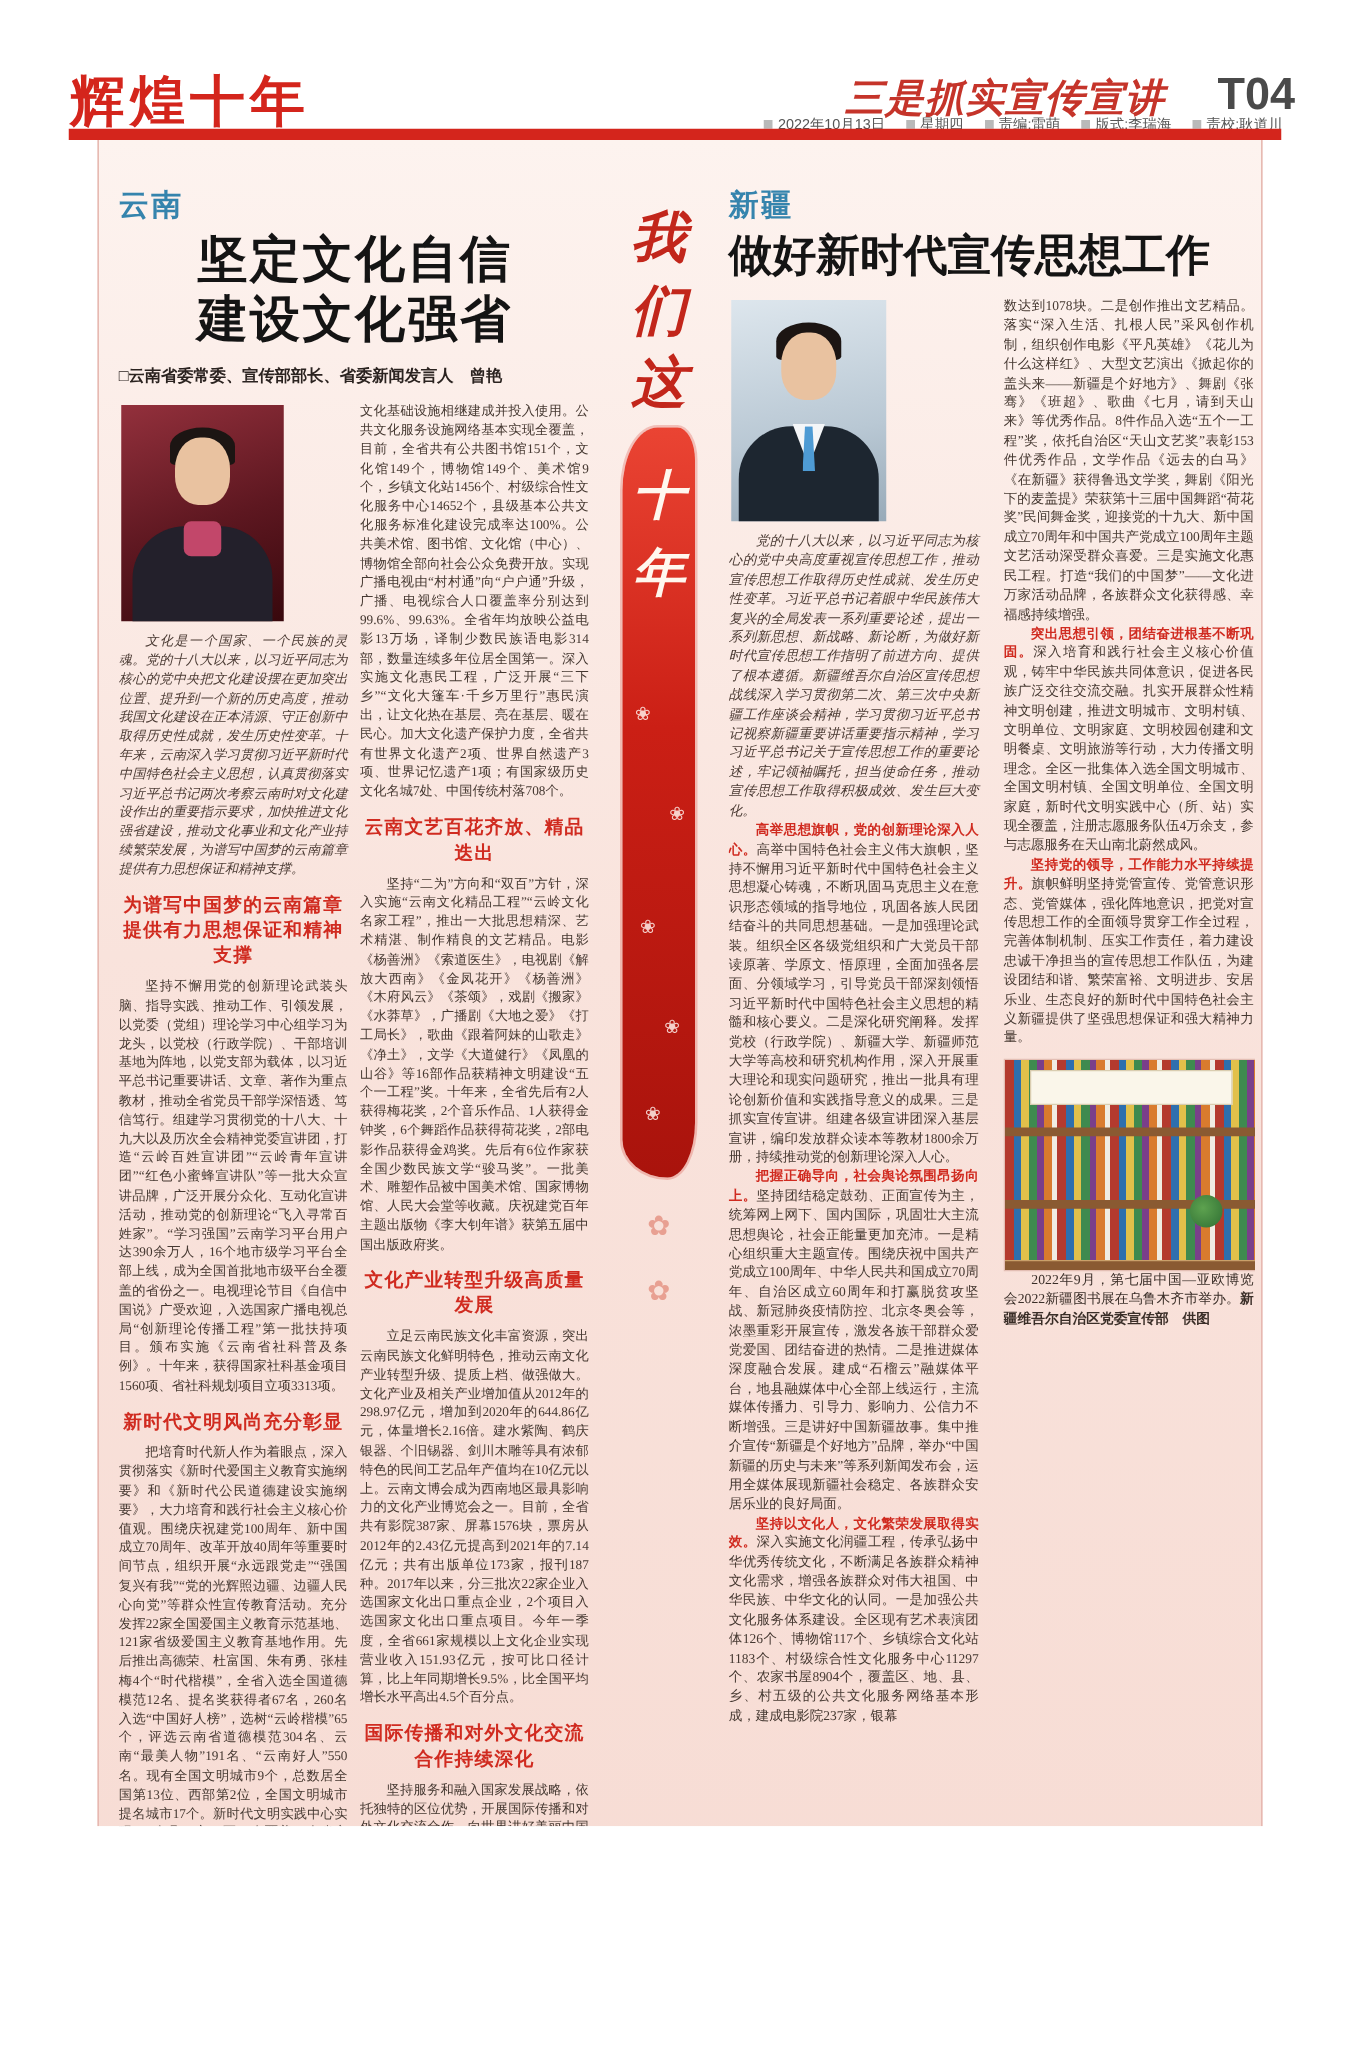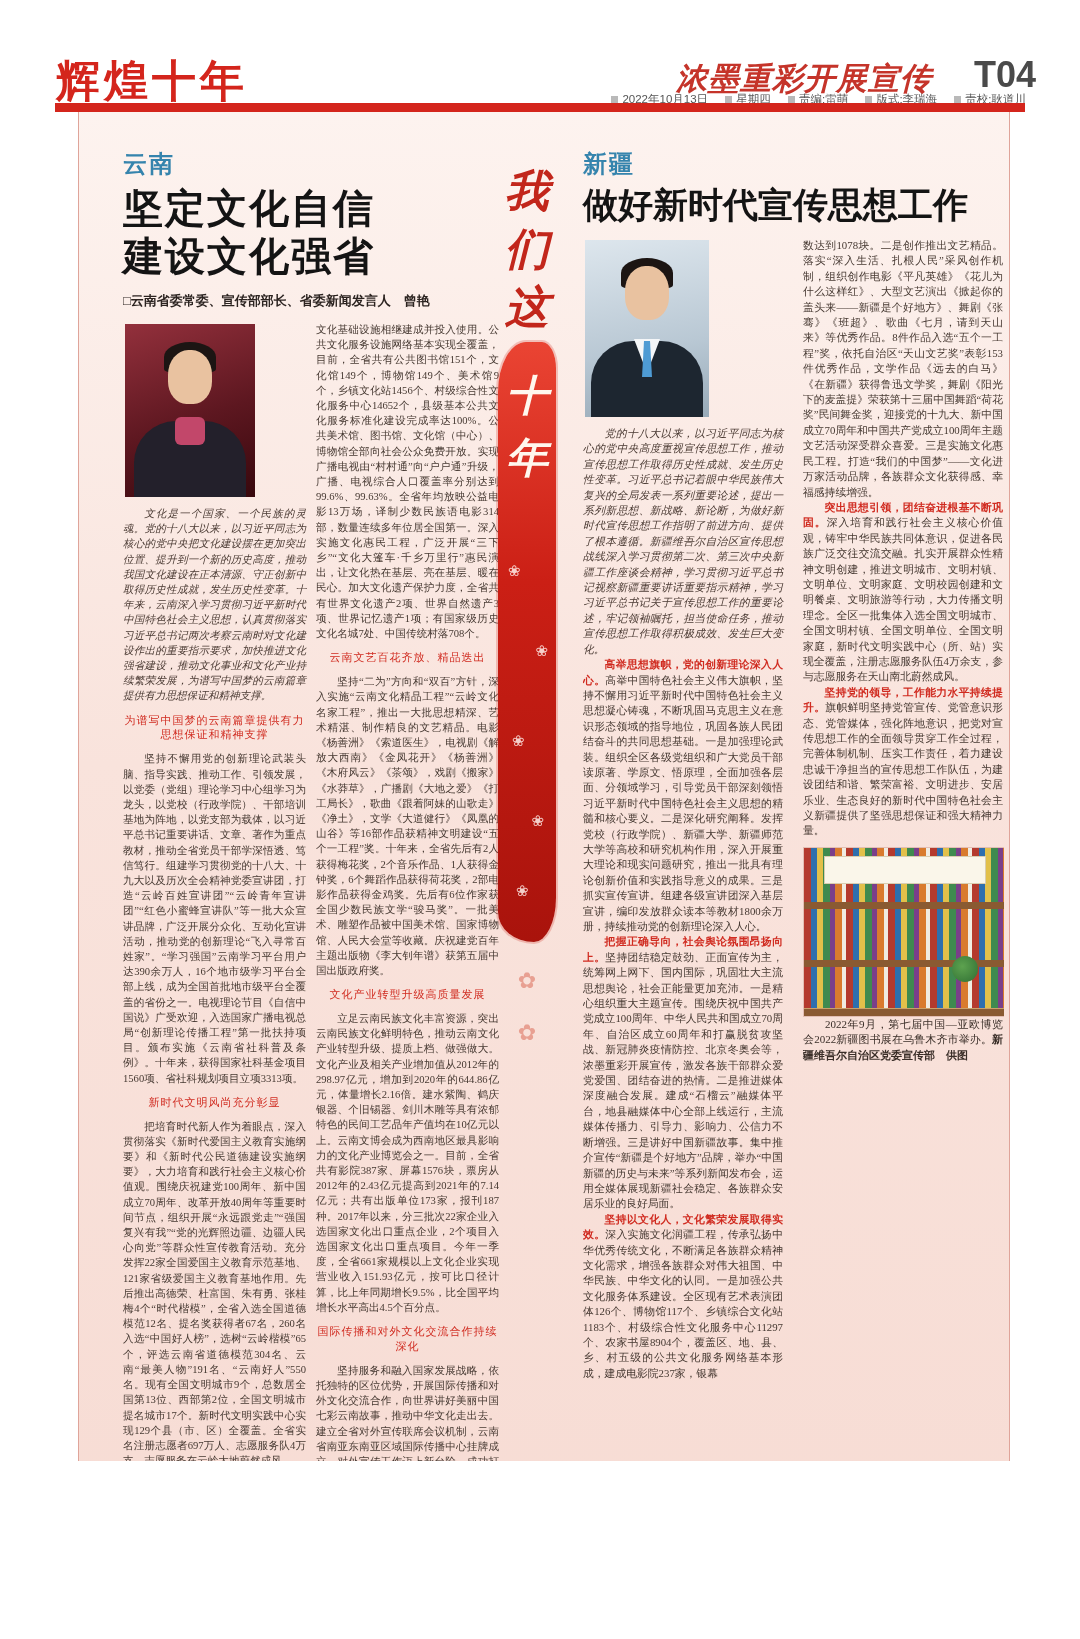--- a/index.html
+++ b/index.html
@@ -18,33 +18,33 @@
   .sq{display:inline-block;width:7px;height:7px;background:#b9b9b9;margin-right:4px;}
   .red-bar{position:absolute;left:55px;top:103px;width:970px;height:9px;background:#d4251c;}
   
   .frame{position:absolute;left:78px;top:112px;width:930px;height:1448px;
          border-left:1px solid #dfa49a;border-right:1px solid #dfa49a;border-bottom:1px solid #dfa49a;
          background:linear-gradient(180deg,#fdf3ef 0%,#f9e3dc 45%,#f7dcd4 100%);}
   
   .article{position:absolute;}
   .tag{font-size:24px;font-weight:bold;color:#3584ad;font-family:"DejaVu Sans",sans-serif;letter-spacing:2px;}
   .headline{font-weight:bold;color:#141414;font-family:"DejaVu Sans",sans-serif;line-height:1.2;letter-spacing:2px;margin-top:4px;}
-  .left .headline{font-size:40px;}
+  .left .headline{font-size:40px;text-align:center;}
   .right .headline{font-size:35px;letter-spacing:0;}
   .byline{font-size:13px;font-weight:bold;color:#2b2320;margin-top:12px;}
   .cols{display:flex;margin-top:12px;overflow:hidden;}
   .col{text-align:justify;color:#453831;}
   .left .col{width:183px;font-size:10.6px;line-height:15.2px;}
   .left .col+.col{margin-left:10px;}
   .right .col{width:200px;font-size:10.8px;line-height:15.4px;}
   .right .col+.col{margin-left:20px;}
   .col p{margin:0;text-indent:2em;}
   .col p.cont{text-indent:0;}
   .col p.intro{color:#4a3a33;font-style:italic;}
-  h3.subhead{font-size:11px;line-height:1.35;font-weight:normal;color:#d02b20;text-align:center;
+  h3.subhead{font-size:15px;line-height:1.35;font-weight:bold;color:#d02b20;text-align:center;
              margin:10px 0 8px 0;font-family:"DejaVu Sans",sans-serif;letter-spacing:1px;}
   .lead{font-weight:bold;color:#d02b20;}
   
   .portrait{position:relative;margin:2px 0 9px 2px;overflow:hidden;}
   .portrait.p-left{width:130px;height:173px;background:linear-gradient(160deg,#93303c 0%,#5d1720 55%,#38080d 100%);}
   .portrait.p-right{width:124px;height:177px;background:linear-gradient(170deg,#dde6ed 0%,#b9c8d4 60%,#98aab8 100%);}
   .head{position:absolute;left:50%;top:26px;transform:translateX(-50%);width:44px;height:54px;
         border-radius:46% 46% 42% 42%;background:#e9c2a0;}
   .hair{position:absolute;left:50%;top:18px;transform:translateX(-50%);width:52px;height:30px;
         border-radius:50% 50% 10% 10%;background:#1c1513;}
@@ -82,34 +82,34 @@
   .fl.f1{left:10px;top:220px;} .fl.f2{right:8px;top:300px;} .fl.f3{left:14px;top:390px;}
   .fl.f4{right:12px;top:470px;} .fl.f5{left:18px;top:540px;}
   .fl-out{position:relative;display:block;font-size:22px;color:#e8a092;margin-top:26px;}
 </style>
 </head>
 <body>
 
 <div class="page">
 
   <div class="mast-logo">辉煌十年</div>
-  <div class="paper-name">浓墨重彩开展宣传</div>
+  <div class="paper-name">三是抓实宣传宣讲</div>
   <div class="page-no">T04</div>
   <div class="info-line">
     <span class="itm"><span class="sq"></span><span>2022年10月13日</span></span>
     <span class="itm"><span class="sq"></span><span>星期四</span></span>
     <span class="itm"><span class="sq"></span><span>责编:雷萌</span></span>
     <span class="itm"><span class="sq"></span><span>版式:李瑞海</span></span>
     <span class="itm"><span class="sq"></span><span>责校:耿道川</span></span>
   </div>
   <div class="red-bar"></div>
 
   <div class="frame"></div>
 
-  <div class="article left" style="left:95px;top:148px;width:378px;margin-left:28px;">
+  <div class="article left" style="left:95px;top:148px;width:378px;">
     <div class="tag">云南</div>
     <div class="headline">
       <div>坚定文化自信</div>
       <div>建设文化强省</div>
     </div>
     <div class="byline">□云南省委常委、宣传部部长、省委新闻发言人　曾艳</div>
 
     <div class="cols" style="height:1213px;">
       <div class="col">
         <div class="portrait p-left">

